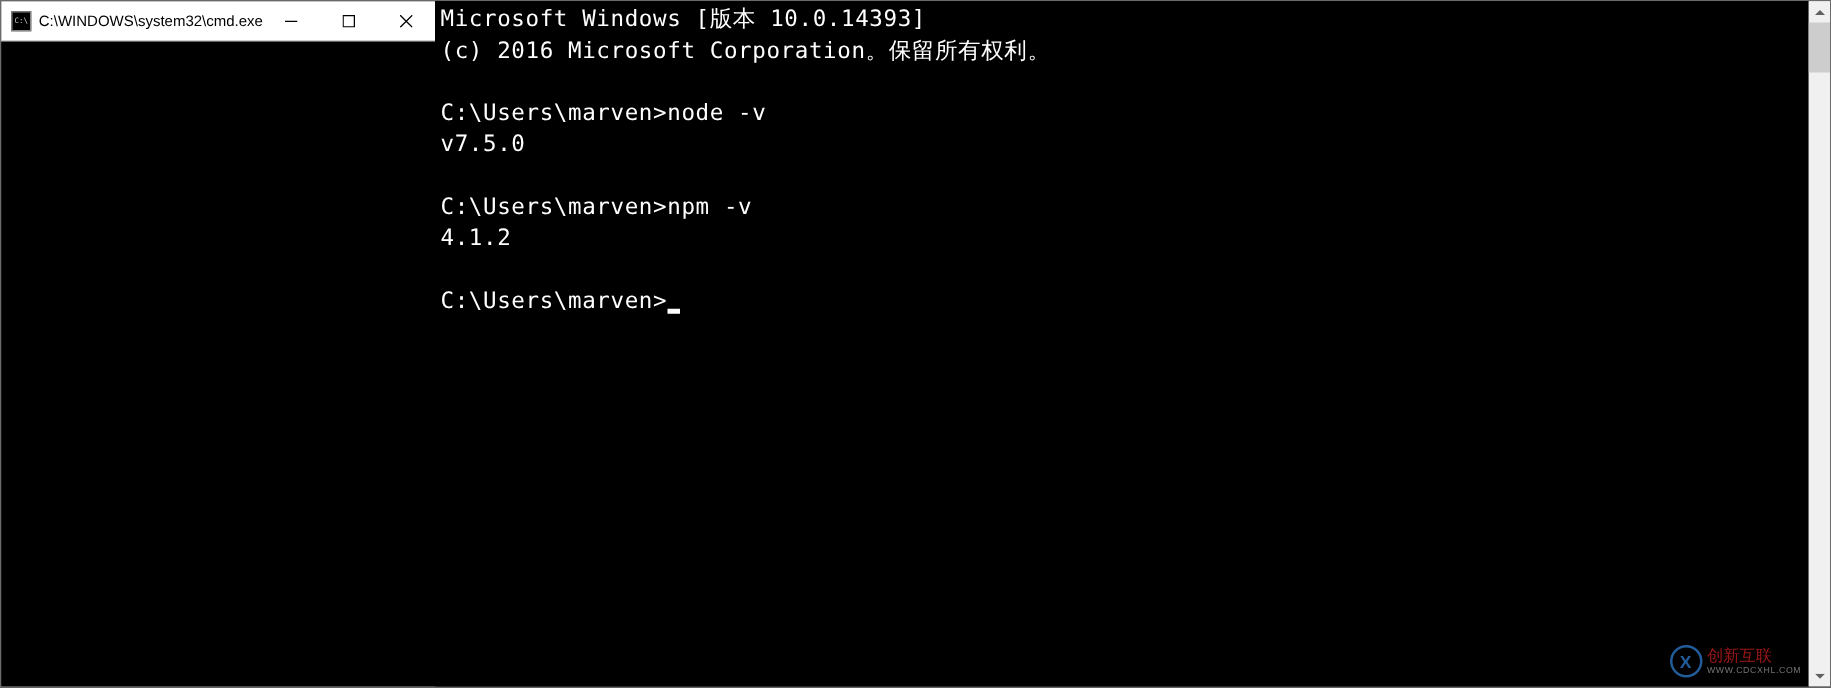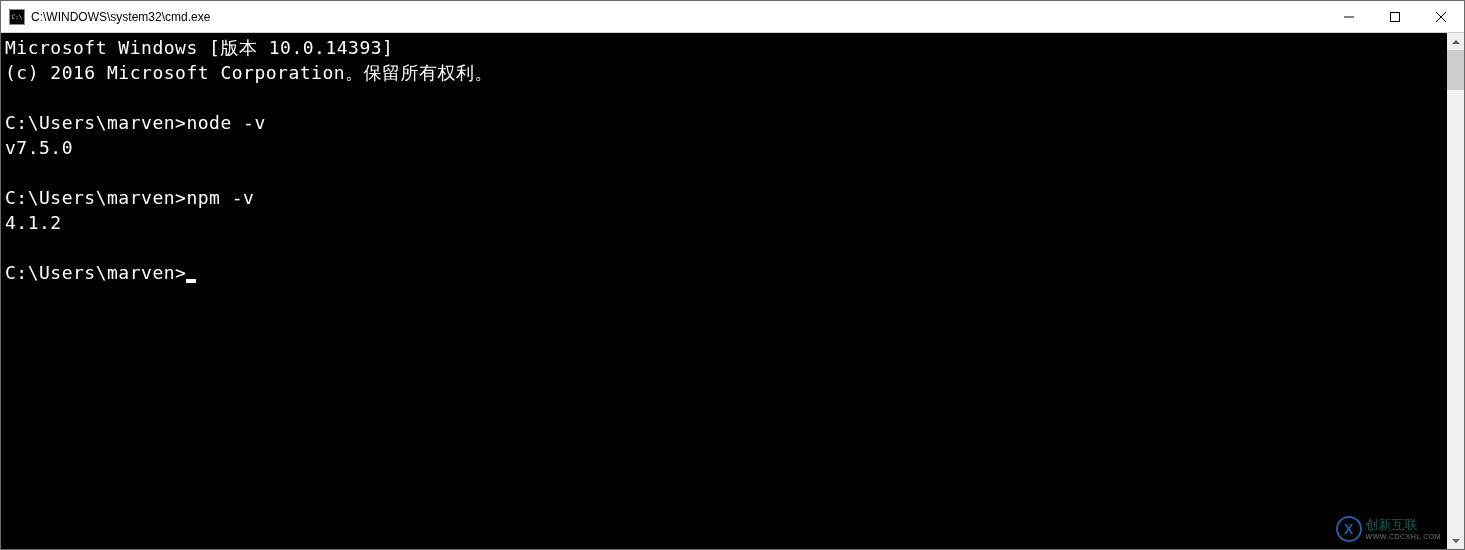--- a/index.html
+++ b/index.html
@@ -13,21 +13,21 @@
       font-family: "Segoe UI", Tahoma, sans-serif;
       background: #fff;
       overflow: hidden;
       position: relative;
     }
     .window {
       width: 100%;
       height: 100%;
       border: 1px solid #6a6a6a;
       display: flex;
-      flex-direction: column;
+      flex-direction: row;
       background: #000;
     }
     .titlebar {
       height: 32px;
       background: #fff;
       display: flex;
       align-items: center;
       border-bottom: 1px solid #d0d0d0;
       flex-shrink: 0;
     }
@@ -147,21 +147,21 @@
       position: relative;
       display: flex;
       align-items: center;
       justify-content: center;
       color: #2a6db5;
       font-weight: bold;
       font-size: 14px;
     }
     .watermark-text {
       font-size: 13px;
-      color: #0f766e;
+      color: #b91c1c;
       font-weight: 500;
       line-height: 1.1;
       font-family: "Microsoft YaHei", sans-serif;
     }
     .watermark-sub {
       font-size: 7px;
       color: #888;
       letter-spacing: 0.5px;
     }
   </style>

